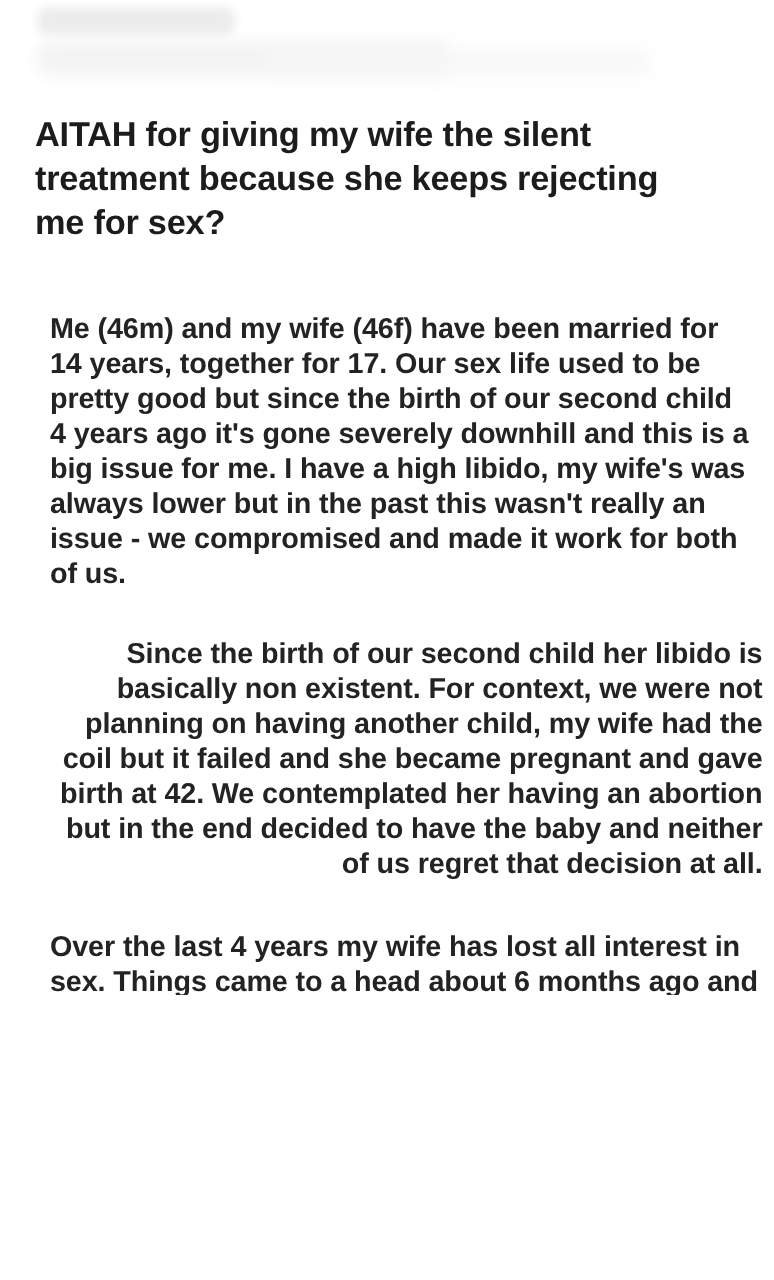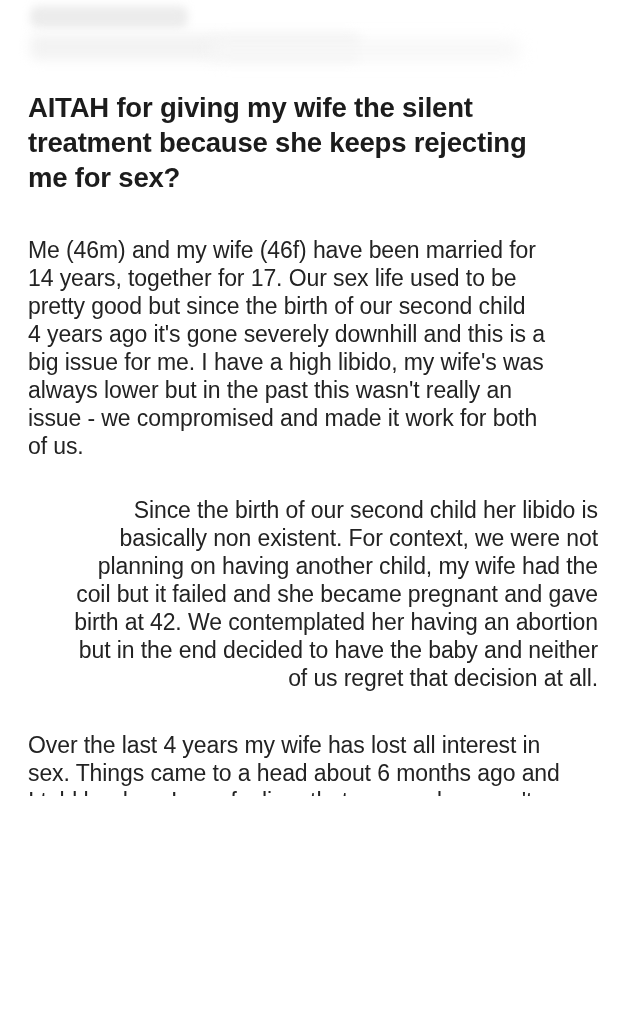--- a/index.html
+++ b/index.html
@@ -53,23 +53,23 @@
     font-weight: 700;
     line-height: 35px;
     letter-spacing: -0.2px;
     color: #1c1c1c;
     white-space: pre-line;
   }
   .post-paragraph {
     position: absolute;
     left: 28px;
     width: 570px;
-    margin: 0;
+    margin: 12px;
     font-size: 23px;
-    font-weight: 400;
+    font-weight: 700;
     line-height: 28px;
     letter-spacing: -0.1px;
     color: #232323;
     white-space: pre-line;
   }
   .p1 { top: 236px; }
   .p2 { top: 496px; text-align: right; }
   .p3 { top: 731px; }
 </style>
 </head>

